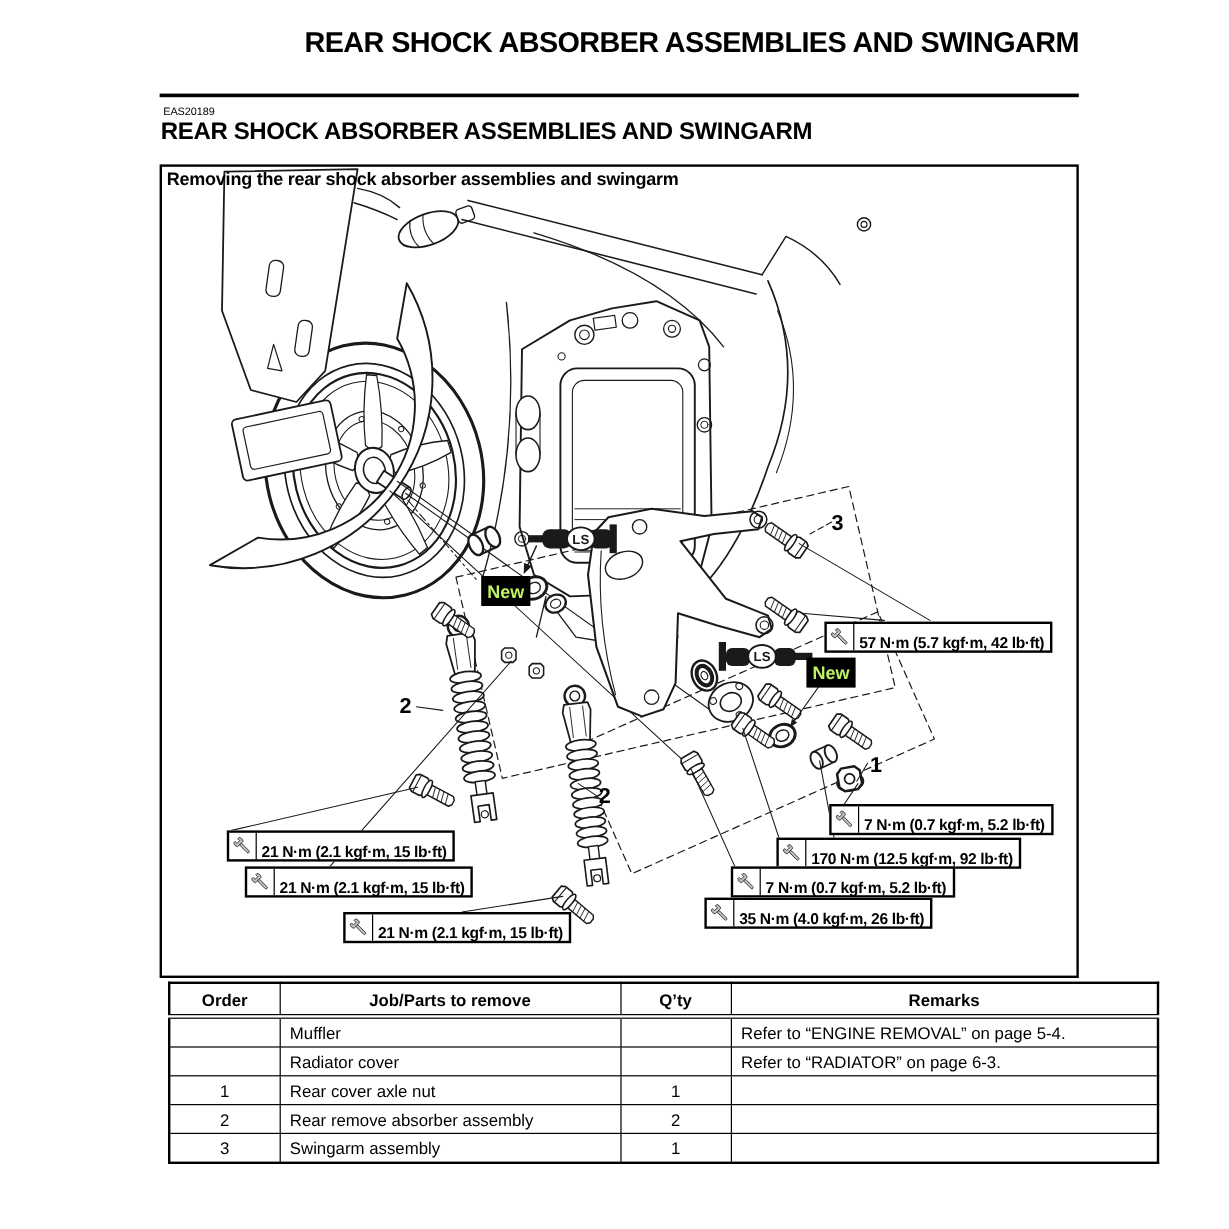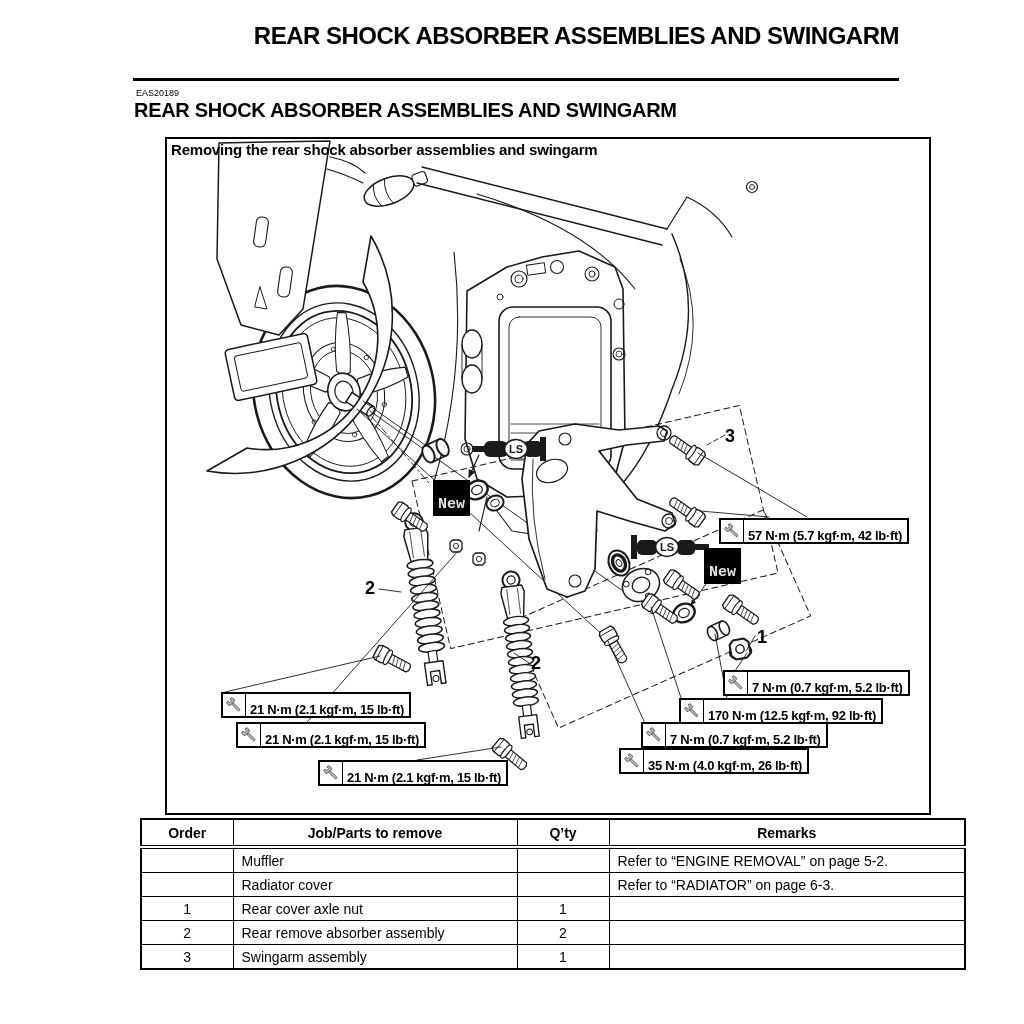--- a/index.html
+++ b/index.html
@@ -5,32 +5,32 @@
   html,body{margin:0;padding:0;background:#fff;}
   .page{position:relative;width:1024px;height:1024px;background:#fff;color:#000;
         font-family:"Liberation Sans",sans-serif;overflow:hidden;}
   .h1{position:absolute;left:133px;top:22px;width:766px;text-align:right;
       font-size:24px;font-weight:bold;letter-spacing:-0.5px;white-space:nowrap;}
   .rule{position:absolute;left:133px;top:78px;width:766px;height:3px;background:#000;}
   .eas{position:absolute;left:136px;top:88px;font-size:9px;letter-spacing:0;}
   .h2{position:absolute;left:134px;top:99px;font-size:20px;font-weight:bold;
       letter-spacing:-0.3px;white-space:nowrap;}
   .figure{position:absolute;left:133px;top:137px;width:766px;height:678px;
-          border:2px solid #000;box-sizing:border-box;overflow:hidden;background:#fff;margin-left:32px;}
+          border:2px solid #000;box-sizing:border-box;overflow:hidden;background:#fff;}
   .caption{position:absolute;left:4px;top:2px;font-size:15px;font-weight:bold;
            letter-spacing:-0.2px;white-space:nowrap;z-index:5;}
   .diagram{position:absolute;left:0;top:0;}
   .tq{position:absolute;display:inline-flex;align-items:flex-end;height:22px;
       border:2px solid #000;background:#fff;z-index:6;}
   .tq-ic{display:flex;align-items:center;justify-content:center;width:22px;height:100%;
          border-right:1.5px solid #000;}
   .tq-tx{font-size:13px;font-weight:bold;letter-spacing:-0.3px;white-space:nowrap;
          padding:0 5px 0 4px;line-height:1;}
-  .newlbl{position:absolute;background:#000;color:#e5e5e5;font-size:15px;font-weight:bold;
-          padding:17px 5px 2px 5px;line-height:1.1;z-index:6;font-family:Liberation Mono, monospace;}
+  .newlbl{position:absolute;background:#000;color:#bef264;font-size:15px;font-weight:bold;
+          padding:6px 5px 2px 5px;line-height:1.1;z-index:6;}
   .callout{position:absolute;font-size:18px;font-weight:bold;z-index:6;line-height:1;}
   .parts-table{position:absolute;left:140px;top:818px;width:826px;border-collapse:collapse;
                table-layout:fixed;border:2px solid #000;font-size:14px;}
   .parts-table th,.parts-table td{border:1px solid #000;padding:0 8px;height:23px;
                overflow:hidden;white-space:nowrap;font-weight:normal;}
   .parts-table th{font-weight:bold;text-align:center;height:25px;border-bottom:4px double #000;}
   .cell-c{text-align:center;padding:0 2px;}
   svg{display:block;}
 </style>
 </head>
@@ -459,21 +459,21 @@
         <th>Job/Parts to remove</th>
         <th>Q’ty</th>
         <th>Remarks</th>
       </tr>
     </thead>
     <tbody>
       <tr>
         <td class="cell-c"></td>
         <td>Muffler</td>
         <td class="cell-c"></td>
-        <td>Refer to “ENGINE REMOVAL” on page 5-2.</td>
+        <td>Refer to “ENGINE REMOVAL” on page 5-4.</td>
       </tr>
       <tr>
         <td class="cell-c"></td>
         <td>Radiator cover</td>
         <td class="cell-c"></td>
         <td>Refer to “RADIATOR” on page 6-3.</td>
       </tr>
       <tr>
         <td class="cell-c">1</td>
         <td>Rear cover axle nut</td>

